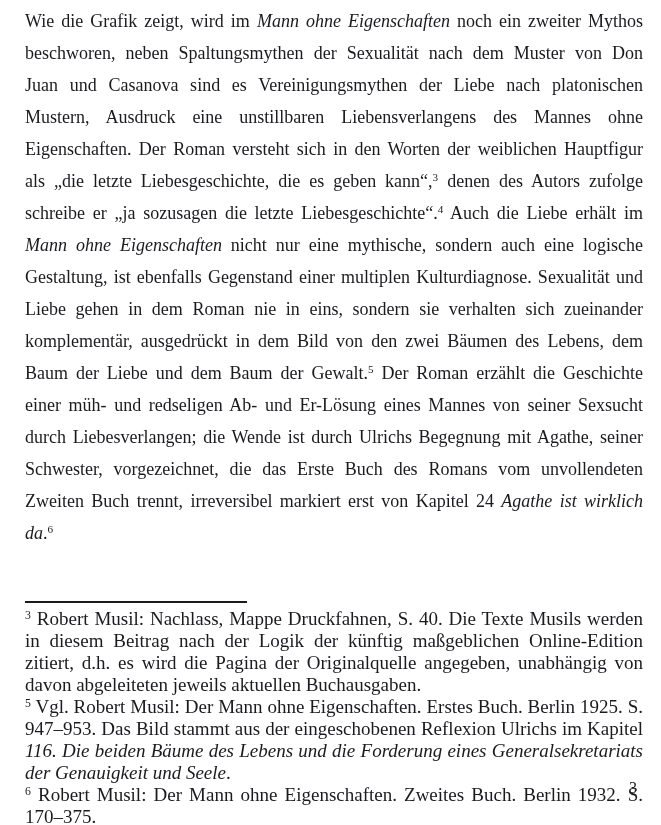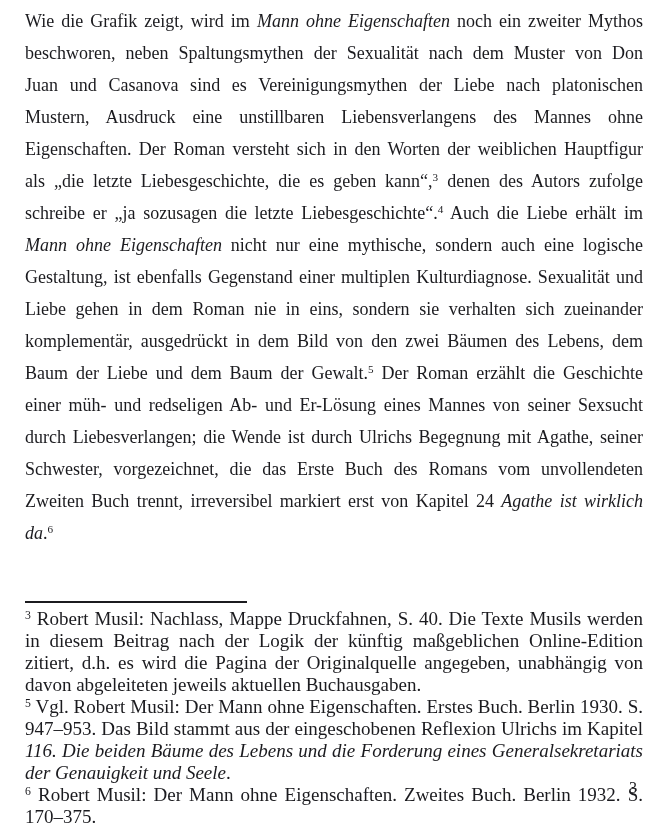--- a/index.html
+++ b/index.html
@@ -66,19 +66,19 @@
 </head>
 <body>
 
 <div class="page">
 
   <p class="body-text"><span>Wie die Grafik zeigt, wird im </span><span class="it">Mann ohne Eigenschaften</span><span> noch ein zweiter Mythos beschworen, neben Spaltungsmythen der Sexualität nach dem Muster von Don Juan und Casanova sind es Vereinigungsmythen der Liebe nach platonischen Mustern, Ausdruck eine unstillbaren Liebensverlangens des Mannes ohne Eigenschaften. Der Roman versteht sich in den Worten der weiblichen Hauptfigur als „die letzte Liebesgeschichte, die es geben kann“,</span><sup class="fnref">3</sup><span> denen des Autors zufolge schreibe er „ja sozusagen die letzte Liebesgeschichte“.</span><sup class="fnref">4</sup><span> Auch die Liebe erhält im </span><span class="it">Mann ohne Eigenschaften</span><span> nicht nur eine mythische, sondern auch eine logische Gestaltung, ist ebenfalls Gegenstand einer multiplen Kulturdiagnose. Sexualität und Liebe gehen in dem Roman nie in eins, sondern sie verhalten sich zueinander komplementär, ausgedrückt in dem Bild von den zwei Bäumen des Lebens, dem Baum der Liebe und dem Baum der Gewalt.</span><sup class="fnref">5</sup><span> Der Roman erzählt die Geschichte einer müh- und redseligen Ab- und Er-Lösung eines Mannes von seiner Sexsucht durch Liebesverlangen; die Wende ist durch Ulrichs Begegnung mit Agathe, seiner Schwester, vorgezeichnet, die das Erste Buch des Romans vom unvollendeten Zweiten Buch trennt, irreversibel markiert erst von Kapitel 24 </span><span class="it">Agathe ist wirklich da</span><span>.</span><sup class="fnref">6</sup></p>
 
   <div class="footnotes">
     <div class="fn-rule"></div>
     <p class="fn"><sup class="fnref">3</sup><span> Robert Musil: Nachlass, Mappe Druckfahnen, S. 40. Die Texte Musils werden in diesem Beitrag nach der Logik der künftig maßgeblichen Online-Edition zitiert, d.h. es wird die Pagina der Originalquelle angegeben, unabhängig von davon abgeleiteten jeweils aktuellen Buchausgaben.</span></p>
-    <p class="fn"><sup class="fnref">5</sup><span> Vgl. Robert Musil: Der Mann ohne Eigenschaften. Erstes Buch. Berlin 1930. S. 947–953. Das Bild stammt aus der eingeschobenen Reflexion Ulrichs im Kapitel </span><span class="it">116. Die beiden Bäume des Lebens und die Forderung eines Generalsekretariats der Genauigkeit und Seele</span><span>.</span></p>
+    <p class="fn"><sup class="fnref">5</sup><span> Vgl. Robert Musil: Der Mann ohne Eigenschaften. Erstes Buch. Berlin 1925. S. 947–953. Das Bild stammt aus der eingeschobenen Reflexion Ulrichs im Kapitel </span><span class="it">116. Die beiden Bäume des Lebens und die Forderung eines Generalsekretariats der Genauigkeit und Seele</span><span>.</span></p>
     <p class="fn"><sup class="fnref">6</sup><span> Robert Musil: Der Mann ohne Eigenschaften. Zweites Buch. Berlin 1932. S. 170–375.</span></p>
   </div>
 
   <div class="page-number">3</div>
 
 </div>
 
 </body></html>

